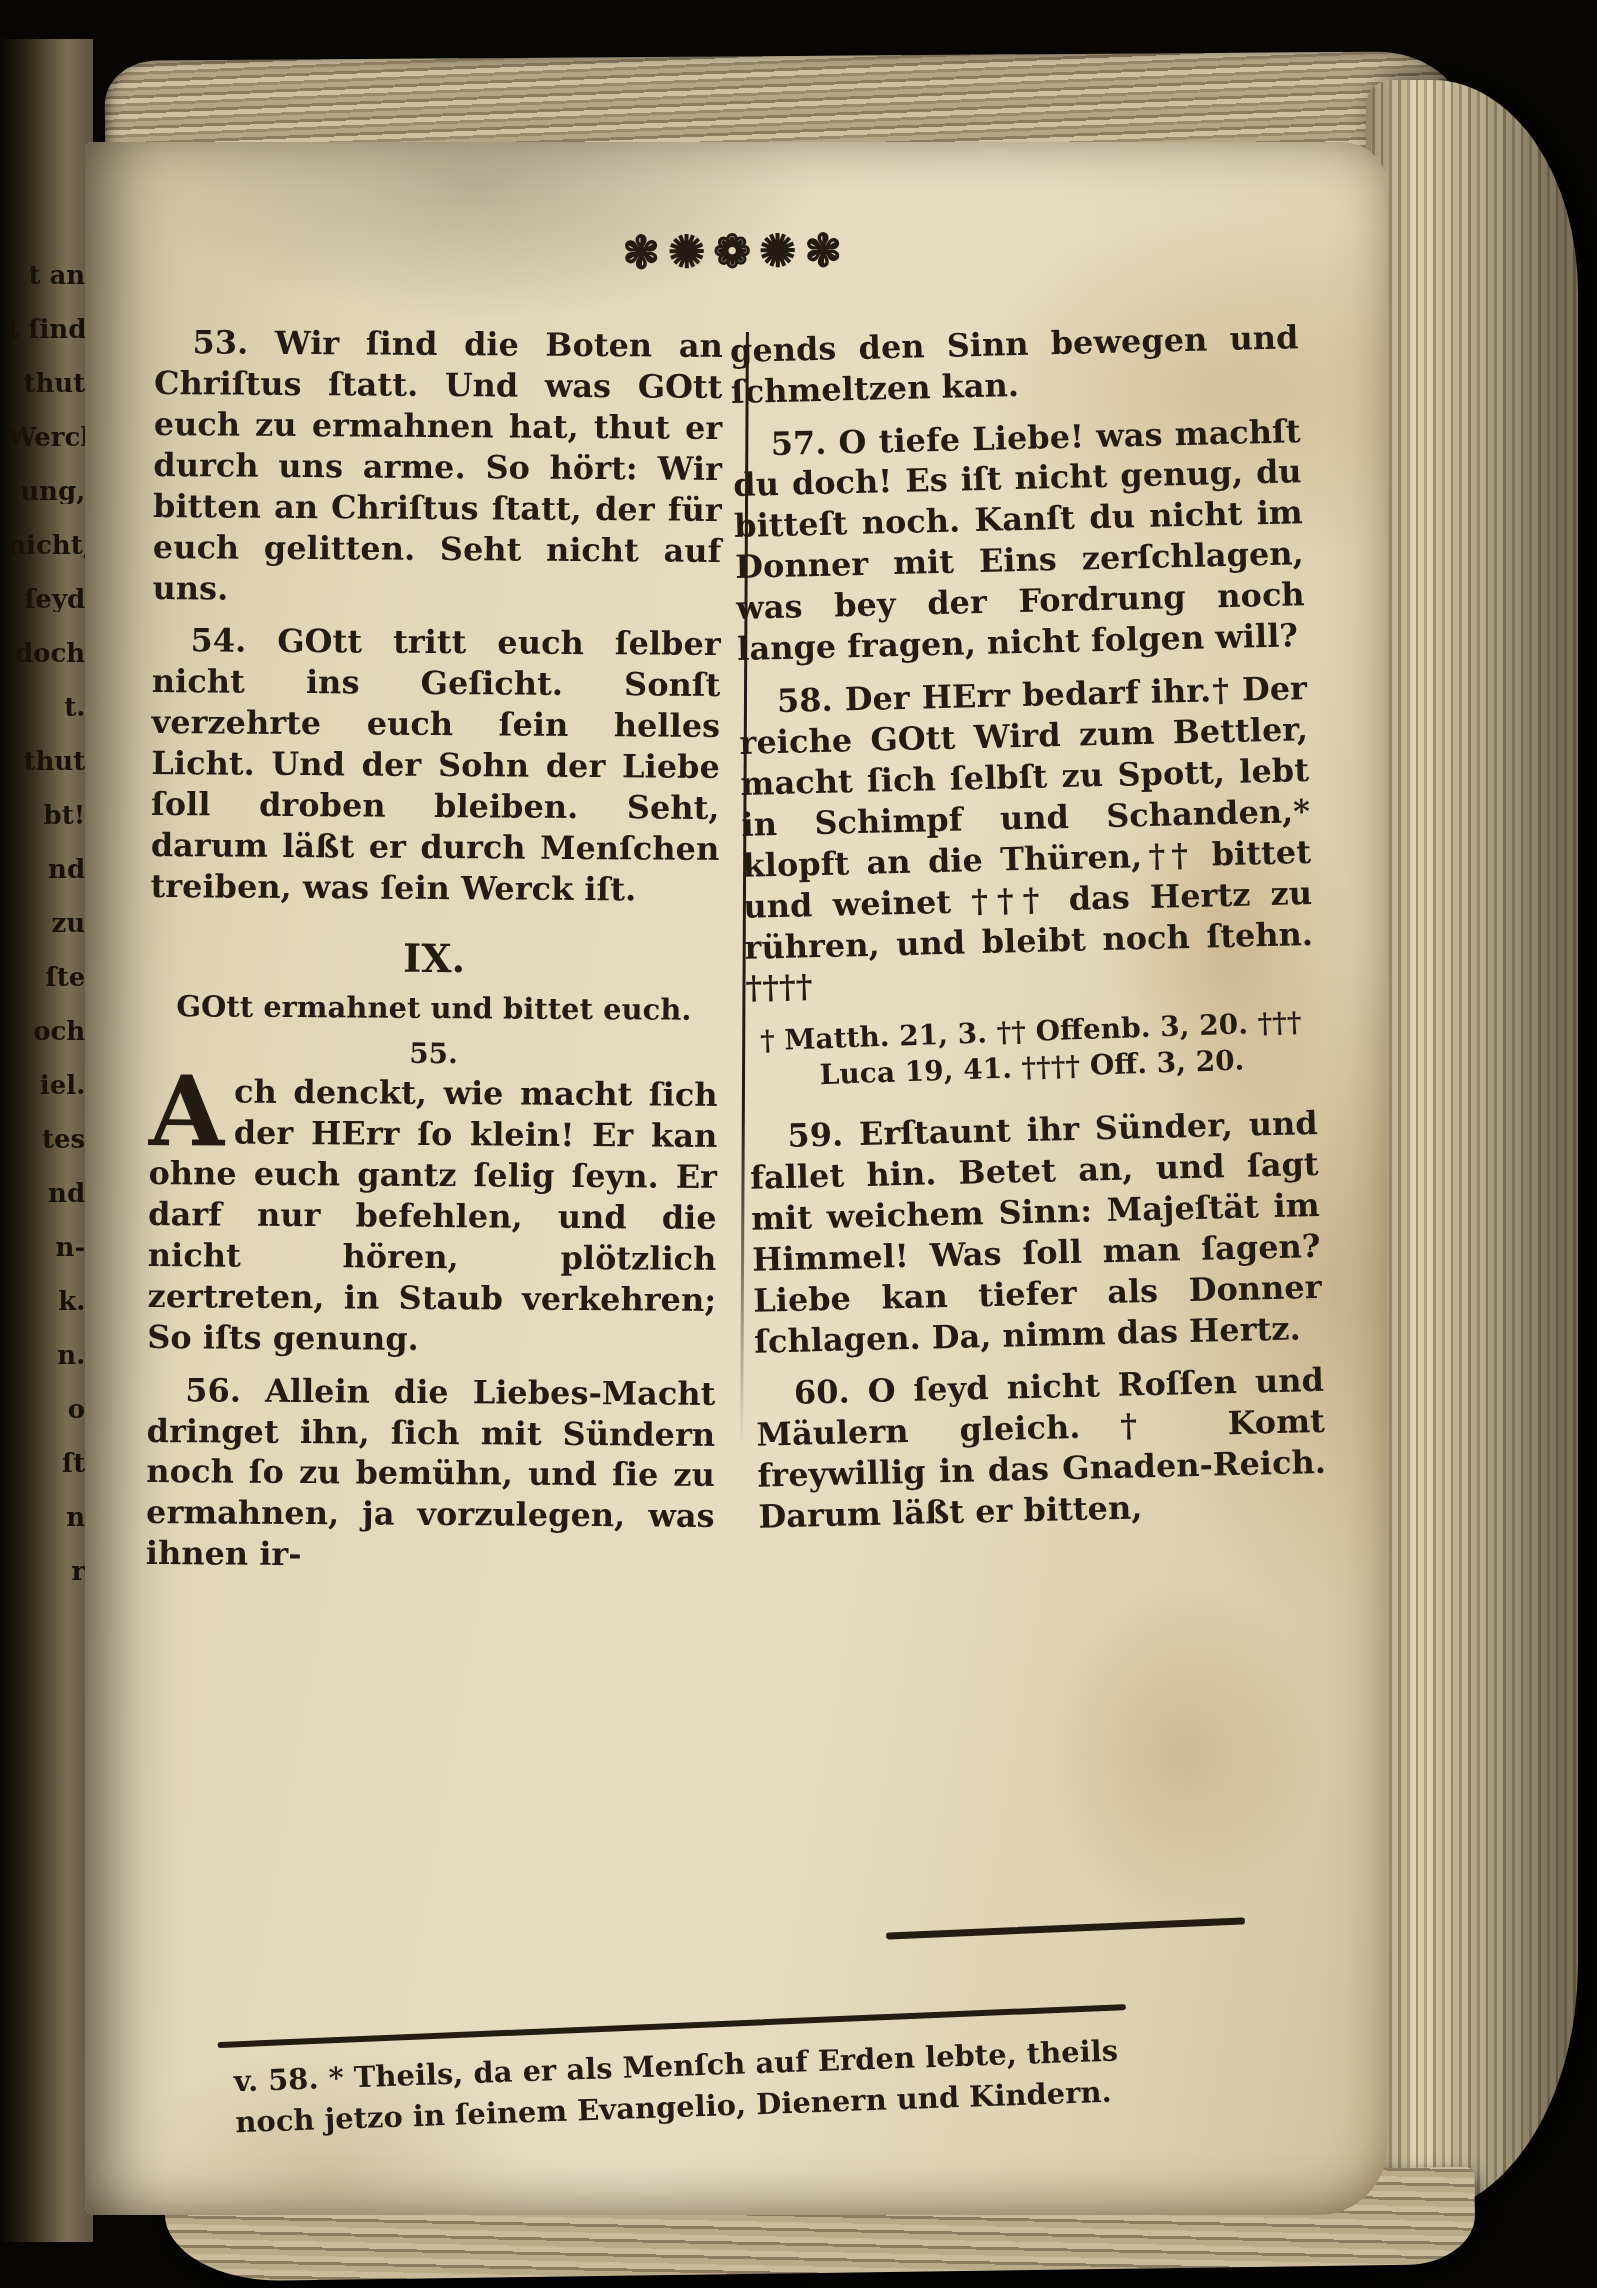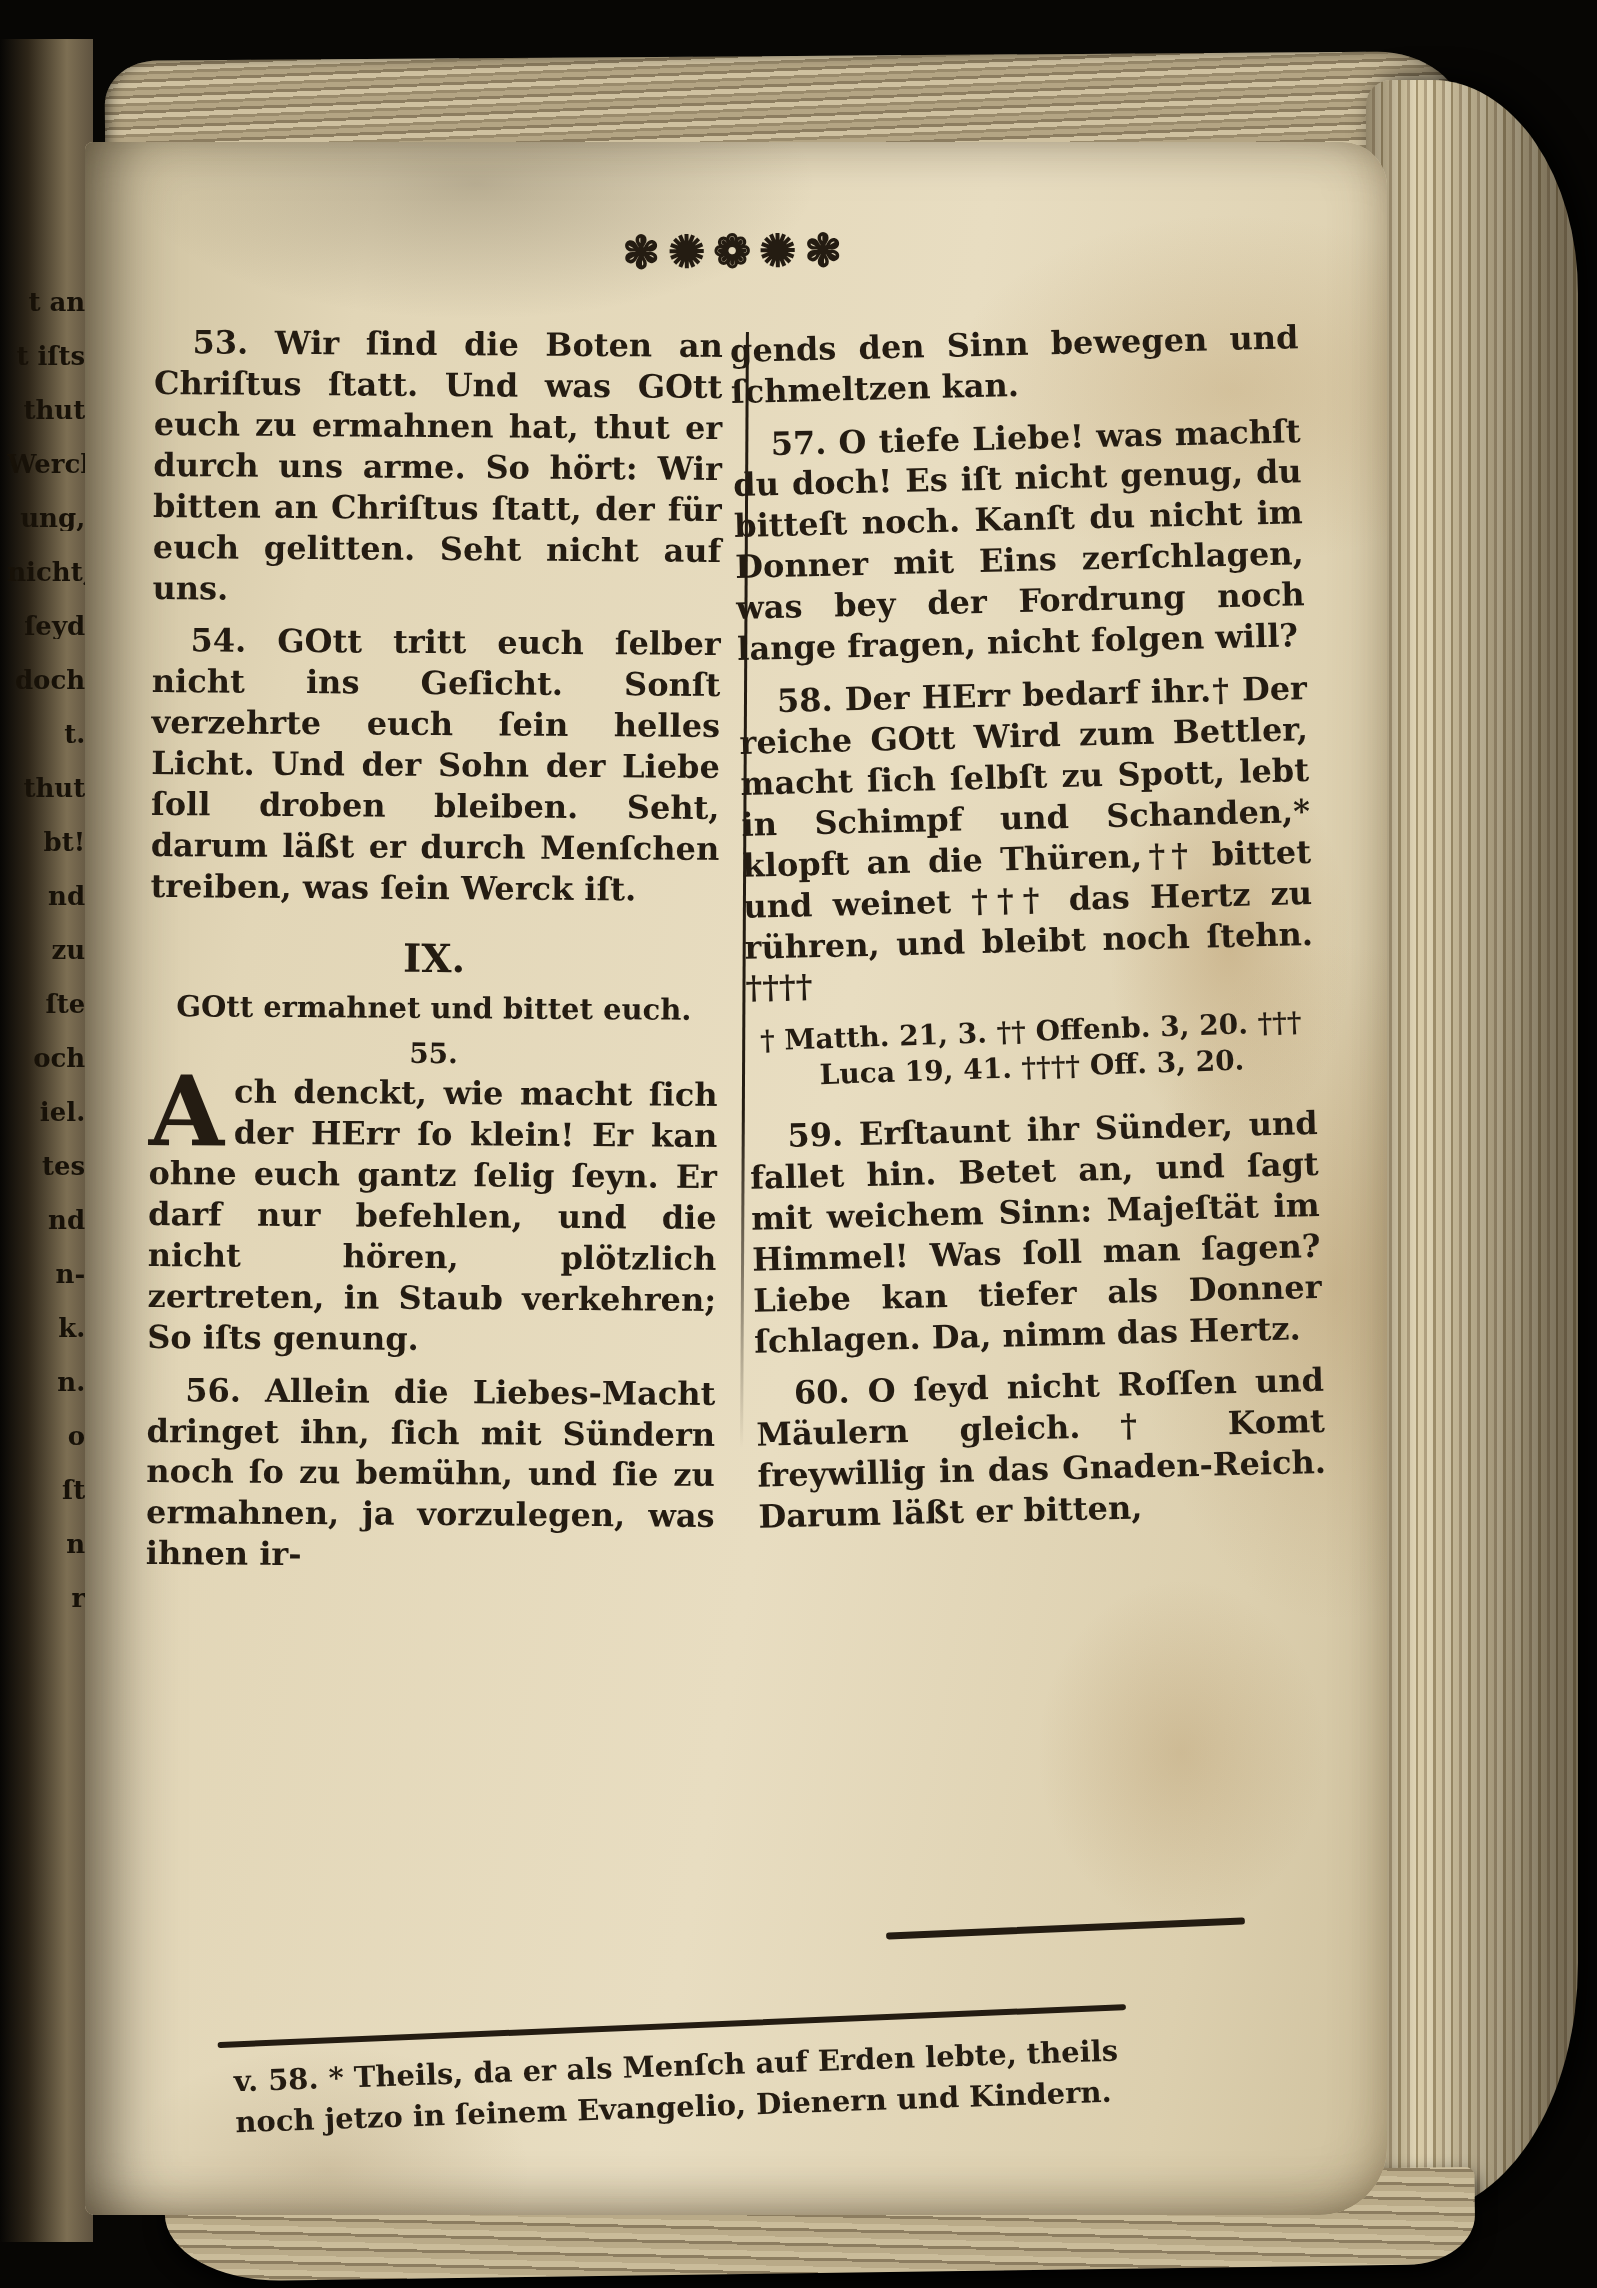--- a/index.html
+++ b/index.html
@@ -36,21 +36,21 @@
     transform:rotate(-.8deg);
     box-shadow:0 9.7px 19.4px rgba(0,0,0,.9);
   }
   
   .left-sliver{
     position:absolute;left:0;top:39px;width:93px;height:2203px;
     background:linear-gradient(90deg,#070604 0%,#2e2619 30%,#7d6f53 72%,#5f5340 100%);
   }
   .left-frags{
     position:absolute;top:223px;right:7.8px;width:78px;text-align:right;
-    color:#171108;font-weight:700;font-size:26px;line-height:1.0;margin-top:27px;
+    color:#171108;font-weight:700;font-size:26px;line-height:1.0;
   }
   .left-frags .frag{margin:0 0 28px 0;white-space:nowrap;overflow:hidden;}
   
   .page{
     position:absolute;left:85px;top:142px;width:1302px;height:2073px;
     background:
       radial-gradient(ellipse 408px 252px at 88% 12%, rgba(160,120,60,.22), transparent 70%),
       radial-gradient(ellipse 291px 485px at 96% 55%, rgba(150,110,55,.25), transparent 70%),
       radial-gradient(ellipse 485px 194px at 30% 2%, rgba(90,80,60,.30), transparent 70%),
       linear-gradient(100deg,#cdc09e 0%,#e2d6b7 18%,#e8ddc1 55%,#dccfae 85%,#cfc19e 100%);
@@ -106,21 +106,21 @@
 
 <div class="scene">
 
   <div class="top-edges"></div>
   <div class="right-edges"></div>
   <div class="bottom-edges"></div>
 
   <div class="left-sliver">
     <div class="left-frags">
       <div class="frag">t an</div>
-      <div class="frag">t iſts</div>
+      <div class="frag">t ſind</div>
       <div class="frag">thut</div>
       <div class="frag">Werck</div>
       <div class="frag">ung,</div>
       <div class="frag">nicht,</div>
       <div class="frag">ſeyd</div>
       <div class="frag">doch</div>
       <div class="frag">t.</div>
       <div class="frag">thut</div>
       <div class="frag">bt!</div>
       <div class="frag">nd</div>

